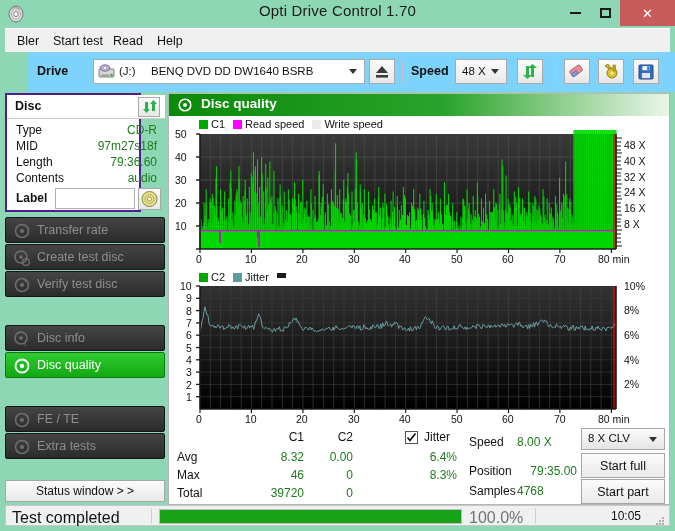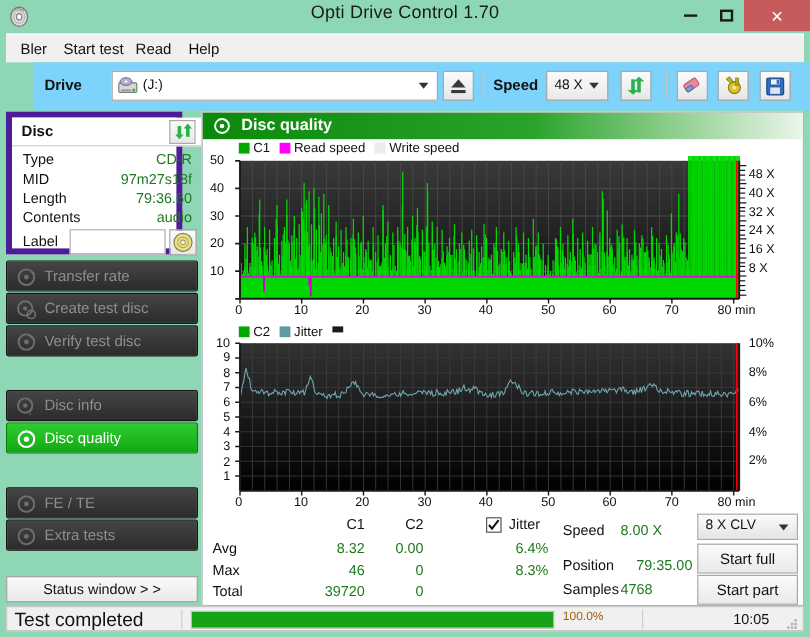--- a/index.html
+++ b/index.html
@@ -85,37 +85,37 @@
   #speed-val { position: absolute; left: 6px; top: 5px; font-size: 11.5px; color: #111; }
   .tb-btn {
     position: absolute; top: 7px; width: 26px; height: 25px;
     background: linear-gradient(#fbfbfb,#e7e7e7); border: 1px solid #a9a9a9;
   }
   #sep2 { position: absolute; left: 527px; top: 8px; width: 1px; height: 23px; background: #c4c4c4; }
 
   
   #sidebar { position: absolute; left: 5px; top: 93px; width: 160px; height: 412px; }
   #disc-panel {
-    position: absolute; left: 0; top: 0; width: 147px; height: 119px;
-    background: #fff; border: 5px solid #4c1d95;
+    position: absolute; left: 0; top: 0; width: 136px; height: 119px;
+    background: #fff; border: 2px solid #4c1d95;
   }
   #disc-head {
     position: absolute; left: 0; top: 0; width: 158px; height: 24px;
     background: #fff; border-bottom: 1px solid #ccc;
   }
   #disc-head-label { position: absolute; left: 8px; top: 4px; font-size: 12.5px; font-weight: bold; color: #111; }
   #disc-refresh {
     position: absolute; right: 5px; top: 2px; width: 22px; height: 20px;
     background: linear-gradient(#fbfbfb,#e7e7e7); border: 1px solid #a9a9a9;
   }
   .disc-row { position: absolute; left: 0; width: 158px; height: 17px; }
   .disc-key { position: absolute; left: 9px; top: 0; font-size: 12px; color: #111; }
   .disc-val { position: absolute; right: 8px; top: 0; font-size: 12px; color: #1f7a1f; }
   #label-row { position: absolute; left: 0; top: 93px; width: 158px; height: 24px; }
-  #label-key { position: absolute; left: 9px; top: 3px; font-size: 12px; color: #111; }
+  #label-key { position: absolute; left: 9px; top: 3px; font-size: 12px; color: #111; font-weight: bold; }
   #label-input {
     position: absolute; left: 48px; top: 0; width: 80px; height: 21px;
     background: #fff; border: 1px solid #b0b0b0;
     font-size: 11.5px; padding: 0 3px; color: #111;
   }
   #label-btn {
     position: absolute; left: 131px; top: 0; width: 23px; height: 22px;
     background: linear-gradient(#fbfbfb,#e7e7e7); border: 1px solid #a9a9a9;
   }
 
@@ -182,21 +182,21 @@
     position: absolute; left: 5px; top: 505px; width: 665px; height: 21px;
     background: #f0f0f0; border: 1px solid #c8c8c8;
   }
   #status-text { position: absolute; left: 6px; top: 3px; font-size: 16px; color: #111; }
   #status-sep { position: absolute; left: 145px; top: 2px; width: 1px; height: 16px; background: #cfcfcf; }
   #progress-track {
     position: absolute; left: 153px; top: 3px; width: 303px; height: 15px;
     background: #fff; border: 1px solid #bdbdbd;
   }
   #progress-fill { position: absolute; left: 0; top: 0; height: 13px; background: #17a317; }
-  #pct-text { position: absolute; left: 463px; top: 3px; font-size: 10px; color: #a16207; }
+  #pct-text { position: absolute; left: 463px; top: 3px; font-size: 16px; color: #737373; }
   #status-sep2 { position: absolute; left: 529px; top: 2px; width: 1px; height: 16px; background: #cfcfcf; }
   #time-text { position: absolute; right: 28px; top: 3px; font-size: 12px; color: #111; text-align: right; }
   #grip { position: absolute; right: 4px; bottom: 3px; width: 10px; height: 10px; }
 </style>
 </head>
 <body>
 
 <div id="window">
 
   <div id="titlebar">
@@ -232,20 +232,21 @@
       <div id="drive-ico">
         <svg width="17" height="16" viewBox="0 0 17 16">
           <rect x="1" y="5" width="15" height="8" rx="1" fill="#d7d7d7" stroke="#7d7d7d" stroke-width="1"></rect>
           <rect x="3" y="10.5" width="8" height="1.5" fill="#9a9a9a"></rect>
           <circle cx="13.5" cy="11" r="1.3" fill="#2db52d"></circle>
           <ellipse cx="7" cy="4" rx="5" ry="3.2" fill="#b9a8d6" stroke="#6d5f88" stroke-width=".8"></ellipse>
           <ellipse cx="7" cy="4" rx="1.3" ry=".9" fill="#fff"></ellipse>
         </svg>
       </div>
       <div id="drive-letter">(J:)</div>
+      <div id="drive-name">BENQ DVD DD DW1640 BSRB</div>
       <span class="combo-arrow"></span>
     </div>
 
     <div id="eject-btn">
       <svg width="24" height="23" viewBox="0 0 24 23">
         <polygon points="12,6 18,13 6,13" fill="#3a3a3a"></polygon>
         <rect x="6" y="15" width="12" height="2.6" fill="#3a3a3a"></rect>
       </svg>
     </div>
 

